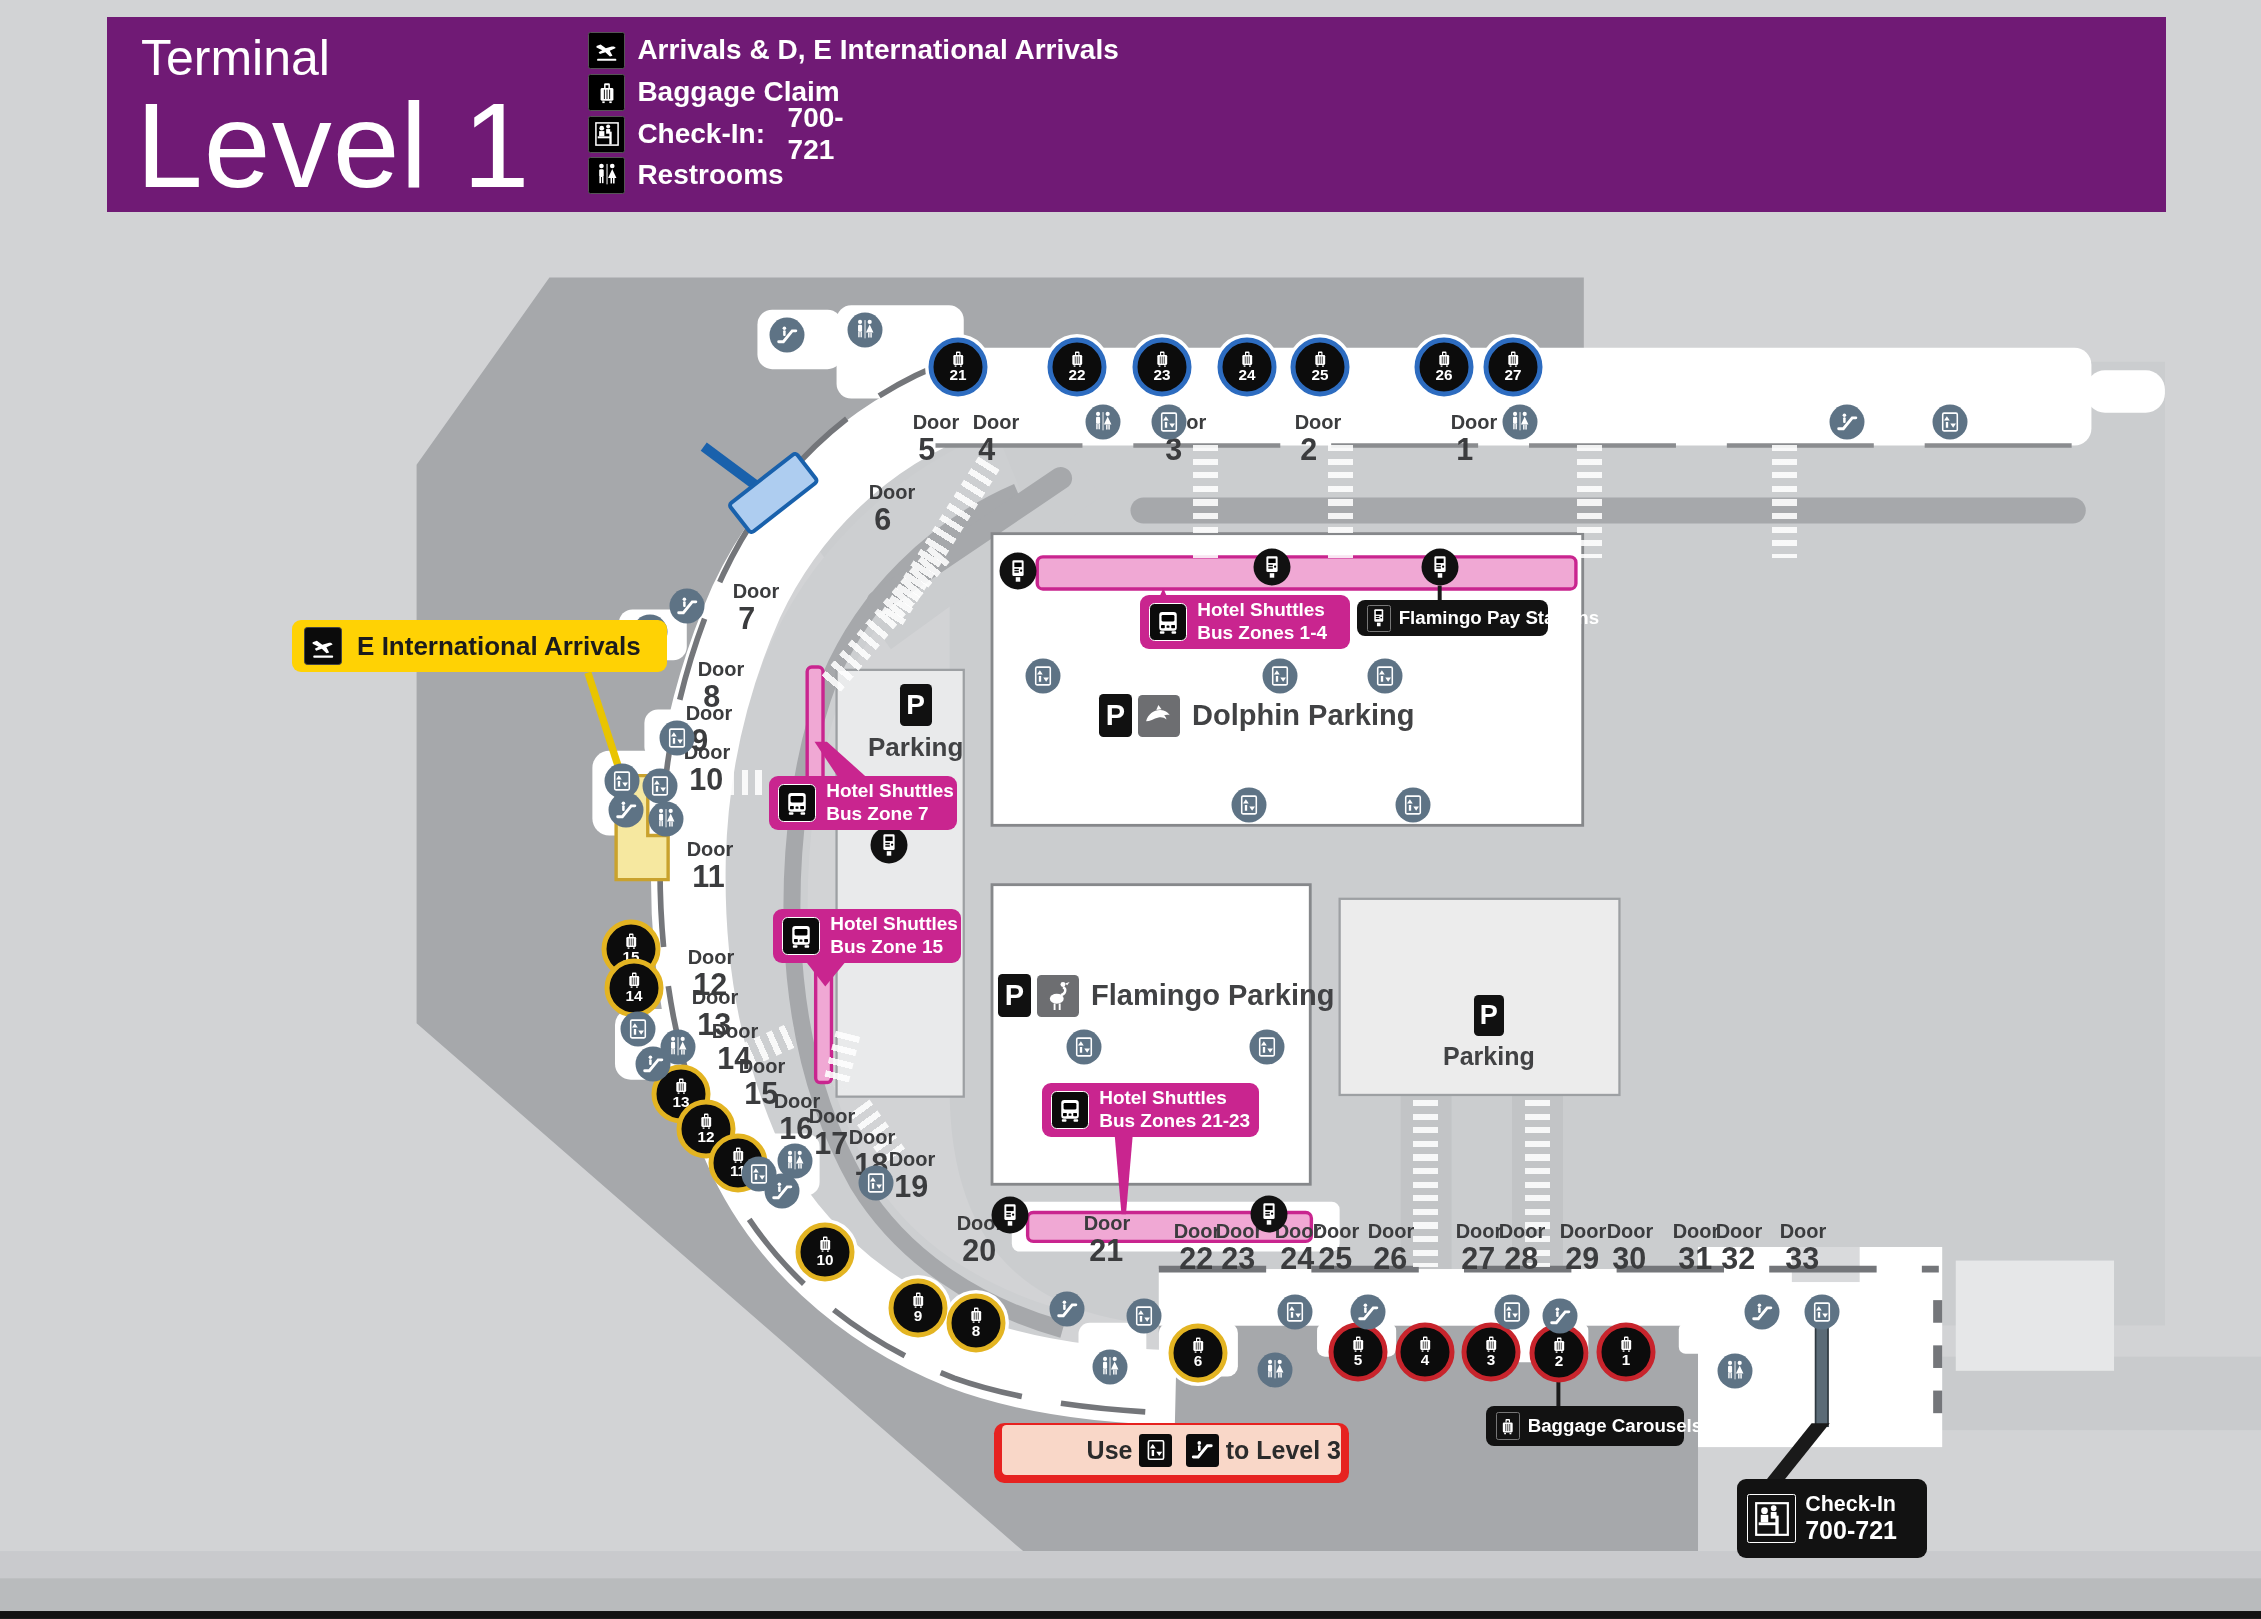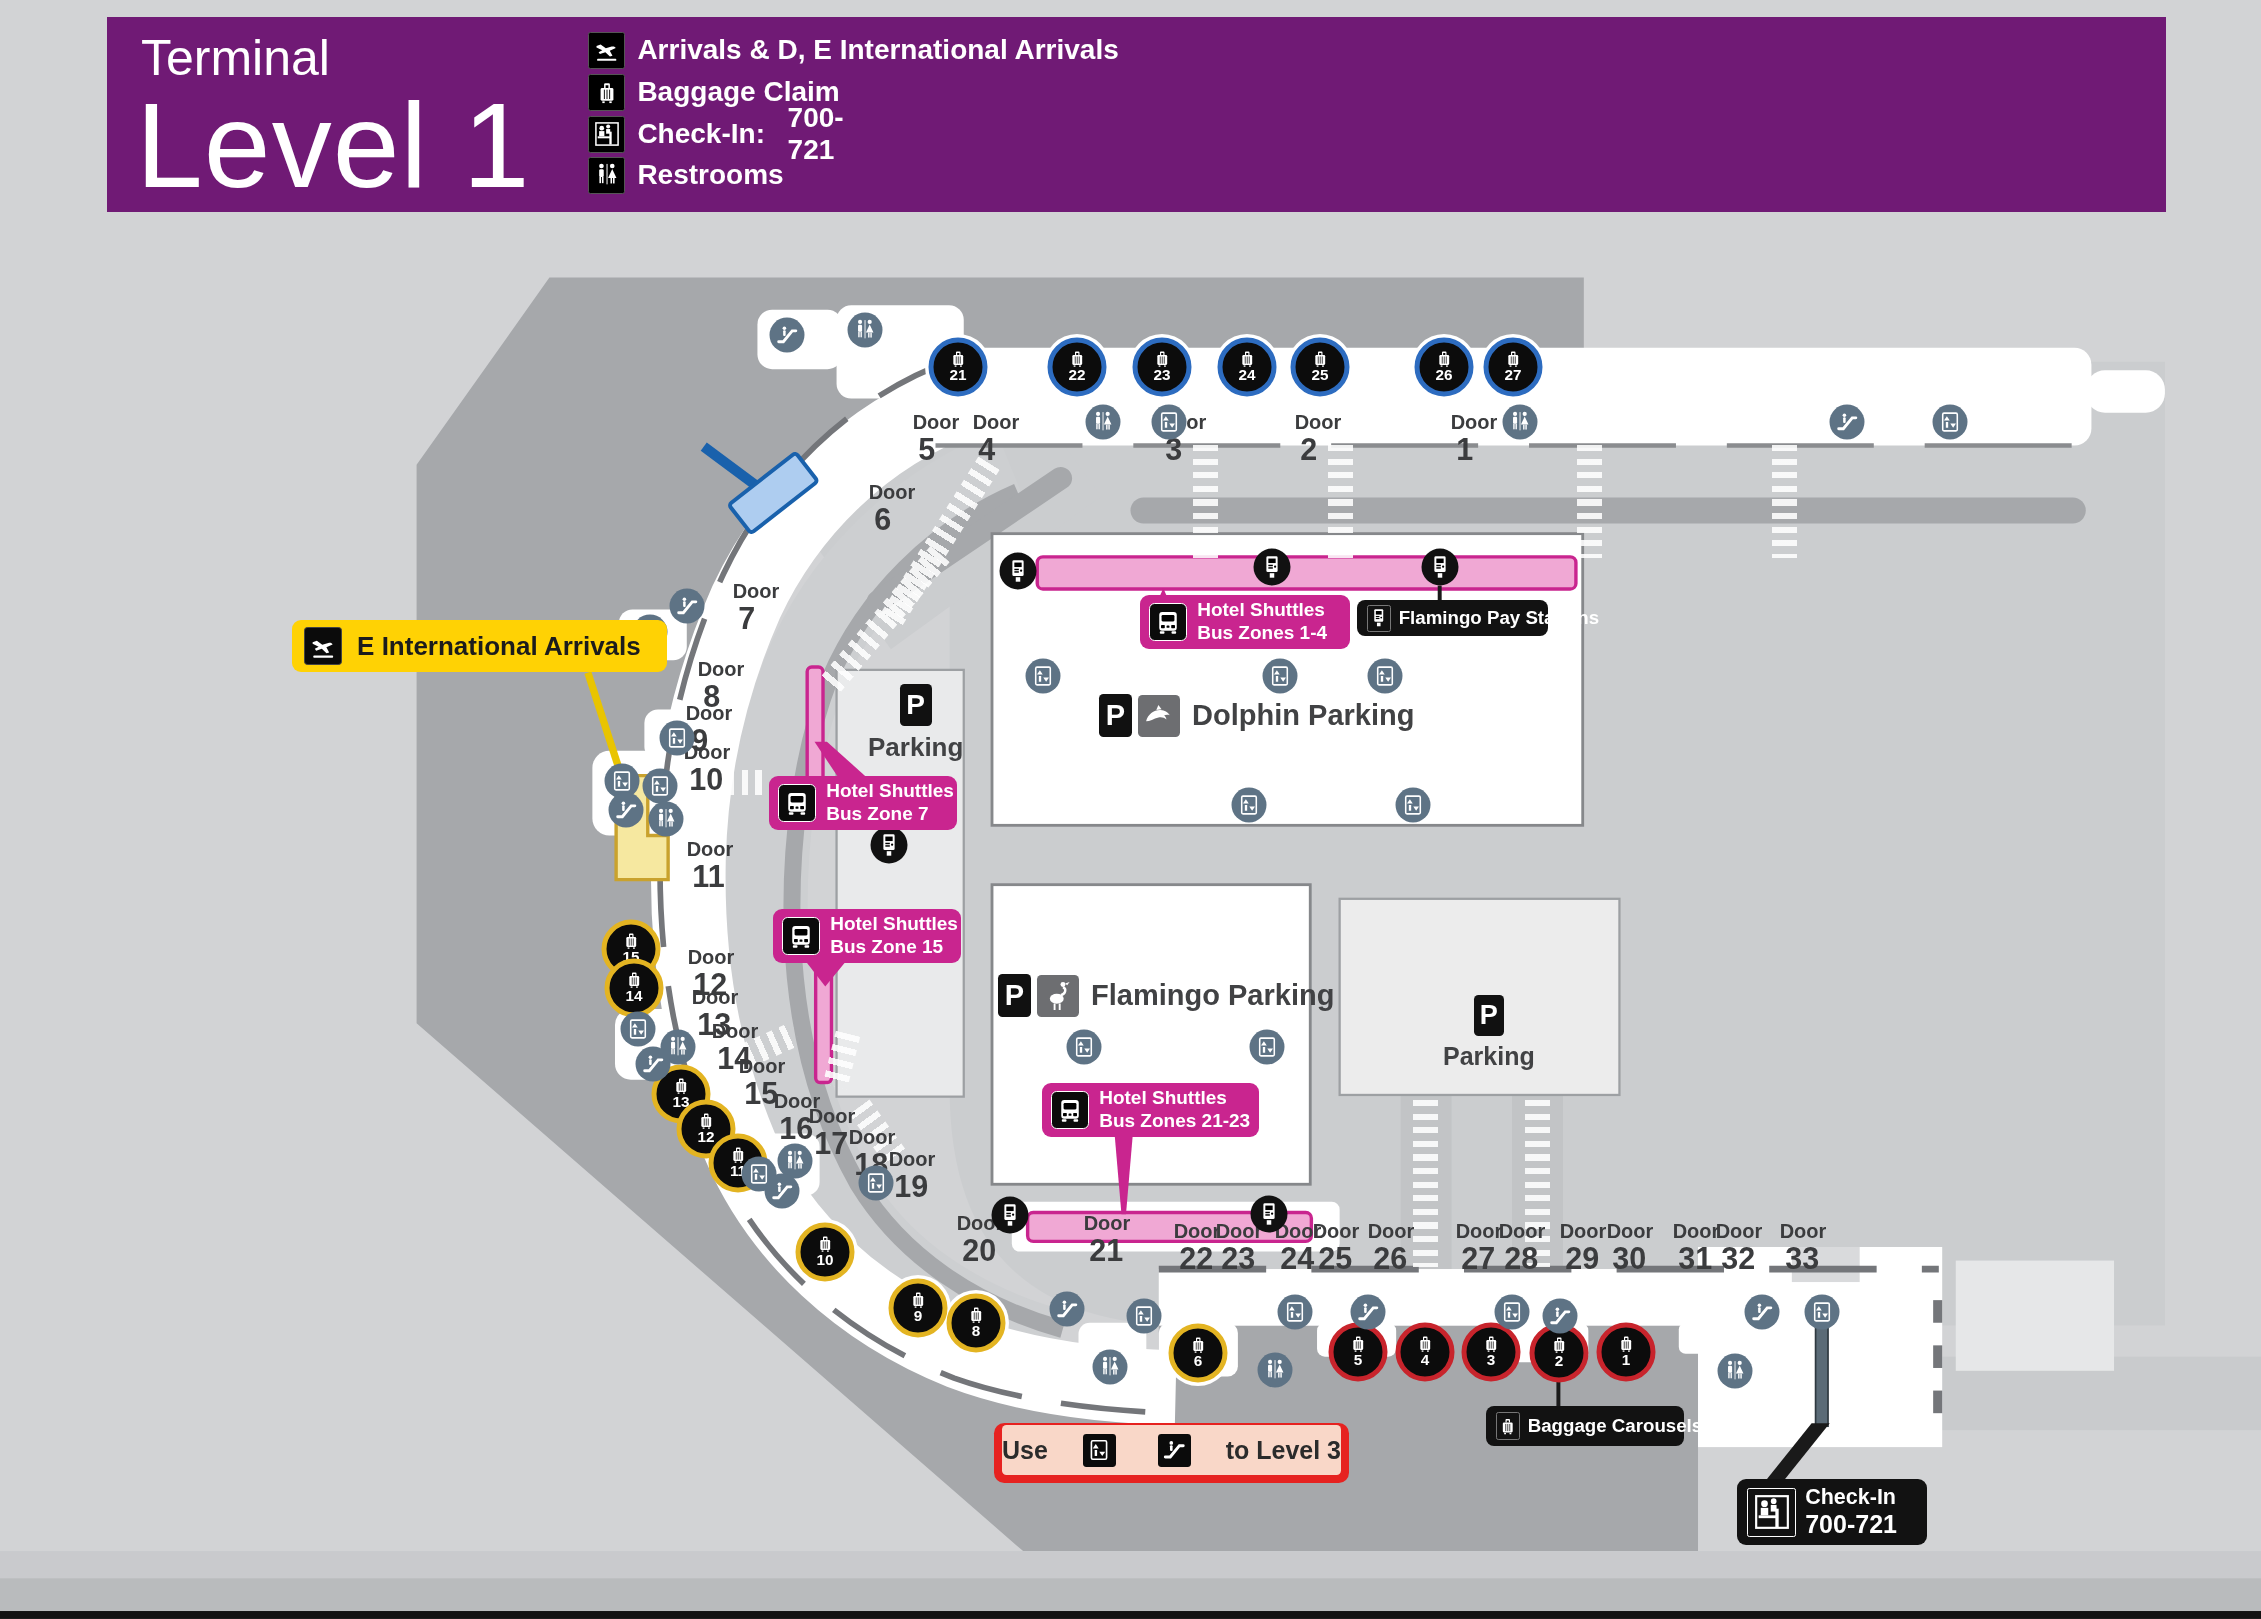--- a/index.html
+++ b/index.html
@@ -41,21 +41,21 @@
   .maglabel .bico{width:36px;height:36px;background:#0b0b0b;border:1.7px solid #fff;border-radius:5.7px;
                   display:flex;align-items:center;justify-content:center;flex:0 0 auto;}
   .maglabel .mtxt{margin-left:10.2px;font-size:19px;font-weight:700;line-height:22.6px;white-space:nowrap;}
   .plabel{position:absolute;z-index:8;display:flex;align-items:center;}
   .psq{background:#111;border-radius:4.5px;color:#fff;font-weight:700;display:flex;align-items:center;justify-content:center;}
   .gsq{background:#6d6e71;border-radius:4.5px;display:flex;align-items:center;justify-content:center;}
   .ptext{color:#414244;font-weight:700;}
   #jbox{position:absolute;z-index:12;background:#e62220;border-radius:10.2px;}
   #jbox .jrow1{display:flex;align-items:center;height:53px;padding:3.4px 11.3px 0 11.3px;}
   #jbox .jrow2{margin:2.3px 8px 8px 8px;height:50px;background:#f9d7c8;border-radius:4.5px;
-               display:flex;align-items:center;justify-content:space-between;color:#2b2b2b;font-size:25px;font-weight:700;}
+               display:flex;align-items:center;justify-content:flex-end;color:#2b2b2b;font-size:25px;font-weight:700;}
   #jbox .jrow2 .bsq{width:33px;height:33px;background:#0b0b0b;border-radius:3.4px;margin:0 6.8px;
                     display:flex;align-items:center;justify-content:center;}
 </style>
 </head>
 <body>
 
 <div id="stage">
 
 <svg id="base" width="2261" height="1619" viewBox="0 0 4000 2864">
   <defs>
@@ -299,21 +299,21 @@
 
 <div class="blklabel" style="left:1486px;top:1406px;width:178px;height:40px;">
   <span style="width:26px;height:26px;border:1.1px solid #777;border-radius:2.3px;display:flex;align-items:center;justify-content:center;">
         <svg width="21.5" height="21.5" viewBox="0 0 38 38">
           <use href="#i-baggage"></use>
         </svg>
       </span>
   <span style="font-size:18.7px;font-weight:700;margin-left:8px;white-space:nowrap;">Baggage Carousels</span>
 </div>
 
-<div class="blklabel" style="left:1737px;top:1479px;width:170px;height:66px;border-radius:9px;align-items:center;">
+<div class="blklabel" style="left:1737px;top:1479px;width:170px;height:79px;border-radius:9px;align-items:center;">
   <span style="width:47px;height:47px;border:1.7px solid #fff;border-radius:2.3px;display:flex;align-items:center;justify-content:center;">
         <svg width="40" height="40" viewBox="0 0 70 70">
           <use href="#i-checkin"></use>
         </svg>
       </span>
   <span style="margin-left:9px;line-height:1.15;">
     <span style="display:block;font-size:21.5px;font-weight:700;">Check-In</span>
     <span style="display:block;font-size:25px;font-weight:700;">700-721</span>
   </span>
 </div>

